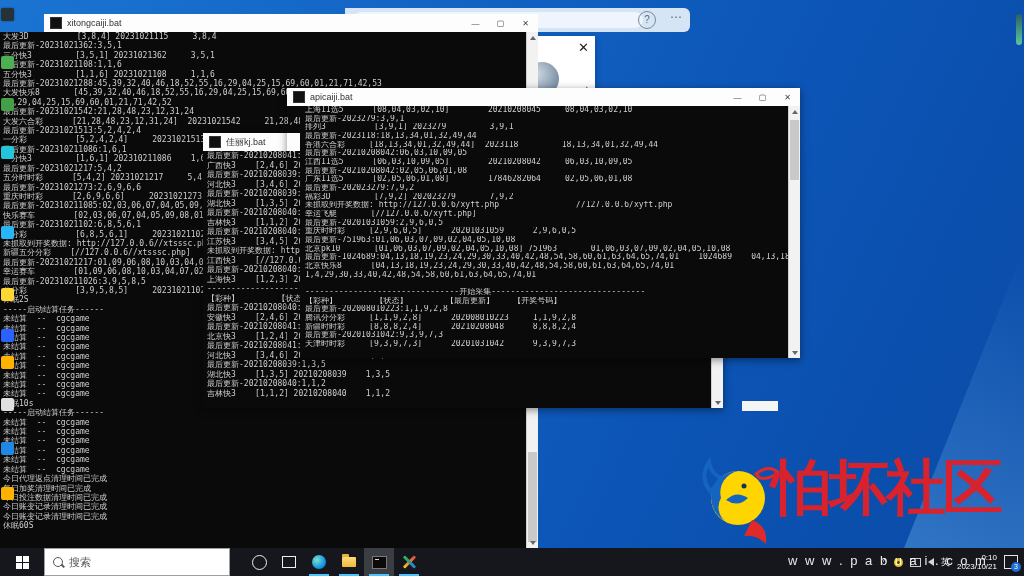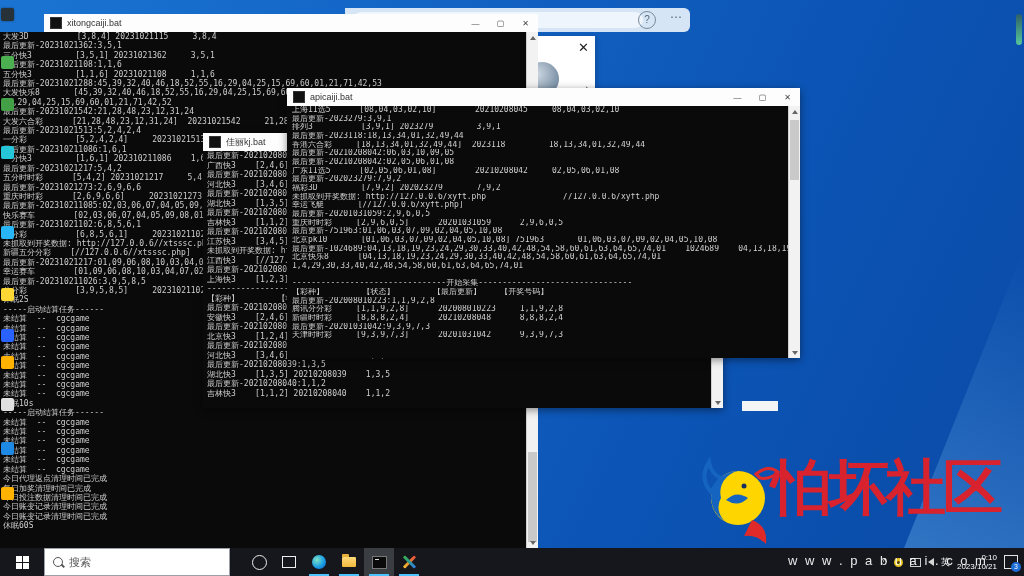--- a/index.html
+++ b/index.html
@@ -37,21 +37,21 @@
   #win-left .scrollbar{right:0;}
 
   #win-kj{left:203px;top:133px;width:520px;height:275px;z-index:3;}
   #win-kj .titlebar{left:0;right:0;}
   #win-kj .client{top:18px;}
   #win-kj .cline{font-size:8px;height:9.5px;line-height:9.5px;padding-left:4px;}
   #win-kj .scrollbar{right:0;}
 
   #win-api{left:287px;top:88px;width:513px;height:270px;z-index:4;}
   #win-api .titlebar{left:0;right:0;}
-  #win-api .client{top:18px;}
+  #win-api .client{top:18px;margin-left:13px;}
   #win-api .cline{font-size:8px;height:8.68px;line-height:8.68px;padding-left:5px;}
   #win-api .scrollbar{right:0;}
 
   
   #top-bar{position:absolute;left:345px;top:8px;width:345px;height:24px;z-index:1;
     background:#d6e5f5;border-radius:0 6px 6px 0;}
   #top-pill{position:absolute;left:8px;top:4px;width:290px;height:16px;background:#eef5fc;border-radius:8px;}
   #top-help{position:absolute;right:34px;top:3px;width:16px;height:16px;border:1px solid #7a8a9a;border-radius:50%;
     font-size:10px;color:#5a6a7a;text-align:center;line-height:15px;}
   #top-more{position:absolute;right:8px;top:2px;font-size:12px;color:#5a6a7a;}
@@ -267,22 +267,23 @@
       <span class="winbtn">✕</span>
     </div>
   </div>
   <div class="client">
       <div class="cline">上海11选5      [08,04,03,02,10]        20210208045     08,04,03,02,10</div>
       <div class="cline">最后更新-2023279:3,9,1</div>
       <div class="cline">排列3          [3,9,1] 2023279         3,9,1</div>
       <div class="cline">最后更新-2023118:18,13,34,01,32,49,44</div>
       <div class="cline">香港六合彩     [18,13,34,01,32,49,44]  2023118         18,13,34,01,32,49,44</div>
       <div class="cline">最后更新-20210208042:06,03,10,09,05</div>
+      <div class="cline">江西11选5      [06,03,10,09,05]        20210208042     06,03,10,09,05</div>
       <div class="cline">最后更新-20210208042:02,05,06,01,08</div>
-      <div class="cline">广东11选5      [02,05,06,01,08]        20210208042     02,05,06,01,08</div>
+      <div class="cline">广东11选5      [02,05,06,01,08]        17846282064     02,05,06,01,08</div>
       <div class="cline">最后更新-202023279:7,9,2</div>
       <div class="cline">福彩3D         [7,9,2] 202023279       7,9,2</div>
       <div class="cline">未抓取到开奖数据: http://127.0.0.6/xyft.php                //127.0.0.6/xyft.php</div>
       <div class="cline">幸运飞艇       [//127.0.0.6/xyft.php]</div>
       <div class="cline">最后更新-20201031059:2,9,6,0,5</div>
       <div class="cline">重庆时时彩     [2,9,6,0,5]      20201031059      2,9,6,0,5</div>
       <div class="cline">最后更新-751963:01,06,03,07,09,02,04,05,10,08</div>
       <div class="cline">北京pk10       [01,06,03,07,09,02,04,05,10,08] 751963       01,06,03,07,09,02,04,05,10,08</div>
       <div class="cline">最后更新-1024689:04,13,18,19,23,24,29,30,33,40,42,48,54,58,60,61,63,64,65,74,01    1024689    04,13,18,19,23,2</div>
       <div class="cline">北京快乐8      [04,13,18,19,23,24,29,30,33,40,42,48,54,58,60,61,63,64,65,74,01</div>

